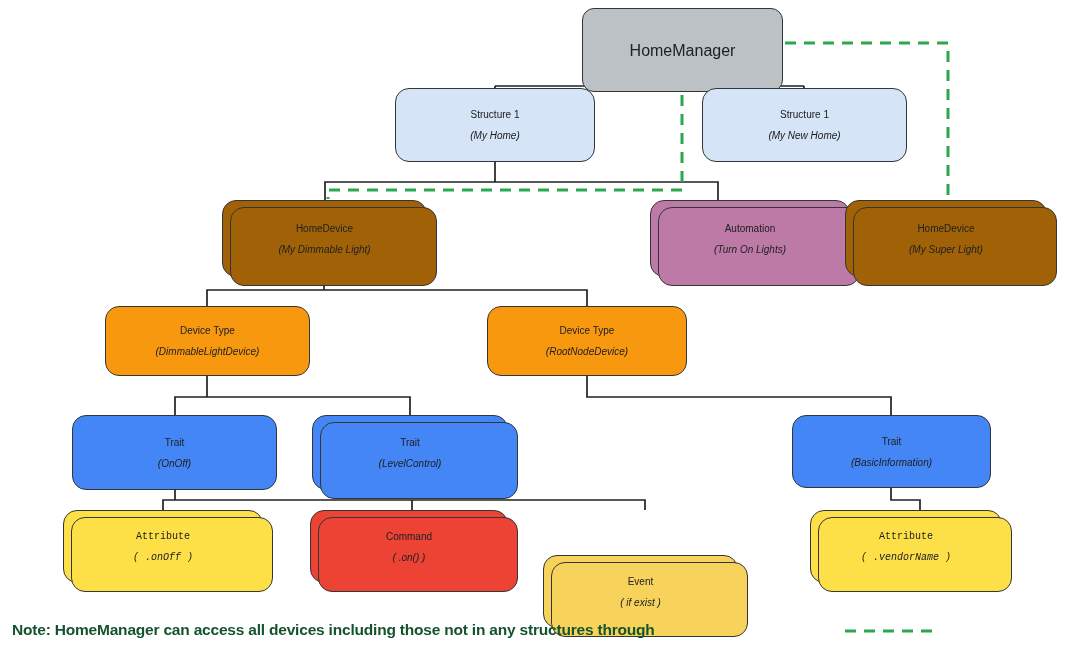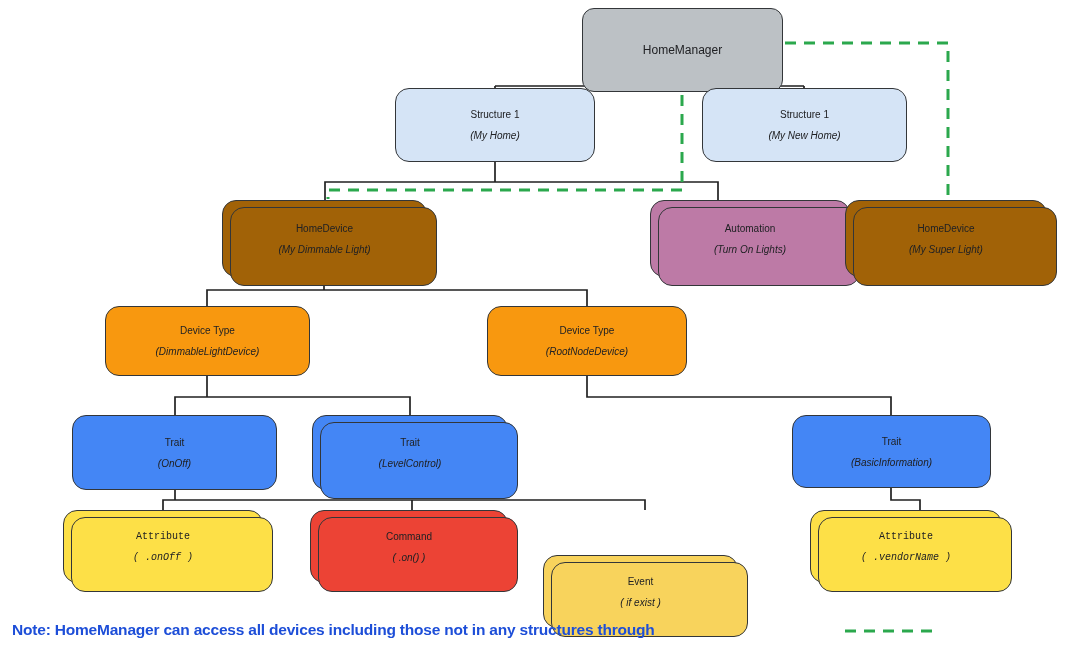--- a/index.html
+++ b/index.html
@@ -26,21 +26,21 @@
   .fill-bluelight{background:#D5E4F6;}
   .fill-cream{background:#a16207;}
   .fill-mauve{background:#BD7AA6;}
   .fill-orange{background:#F8980F;}
   .fill-blue{background:#4486F5;}
   .fill-green{background:#fde047;font-family:Liberation Mono, monospace;}
   .fill-red{background:#EC4335;}
   .fill-yellow{background:#F8D35C;}
   .note{
     position:absolute;left:12px;top:621px;z-index:2;
-    font-size:15.5px;font-weight:700;letter-spacing:-0.2px;color:#1d4ed8;
+    font-size:15.5px;font-weight:700;letter-spacing:-0.2px;color:#14532d;
     white-space:nowrap;
   }
 </style>
 </head>
 <body>
 
 <div class="canvas">
 
   <svg class="wires" width="1072" height="652" viewBox="0 0 1072 652">
 
@@ -54,21 +54,21 @@
       <path d="M891 488 L891 500 L920 500 L920 510"></path>
     </g>
 
     <g fill="none" stroke="#2BA84D" stroke-width="3" stroke-dasharray="11 8">
       <path d="M682 76 L682 190 L328 190 L328 199"></path>
       <path d="M785 43 L948 43 L948 199"></path>
       <path d="M845 631 L938 631"></path>
     </g>
   </svg>
 
-  <div class="node fill-gray" style="left:582px;top:8px;width:201px;height:84px;font-size:12px;border-radius:12px;">
+  <div class="node fill-gray" style="left:582px;top:8px;width:201px;height:84px;font-size:16px;border-radius:12px;">
     <div class="t">HomeManager</div>
   </div>
 
   <div class="node fill-bluelight" style="left:395px;top:88px;width:200px;height:74px;">
     <div class="t">Structure 1</div>
     <div class="s">(My Home)</div>
   </div>
   <div class="node fill-bluelight" style="left:702px;top:88px;width:205px;height:74px;">
     <div class="t">Structure 1</div>
     <div class="s">(My New Home)</div>

